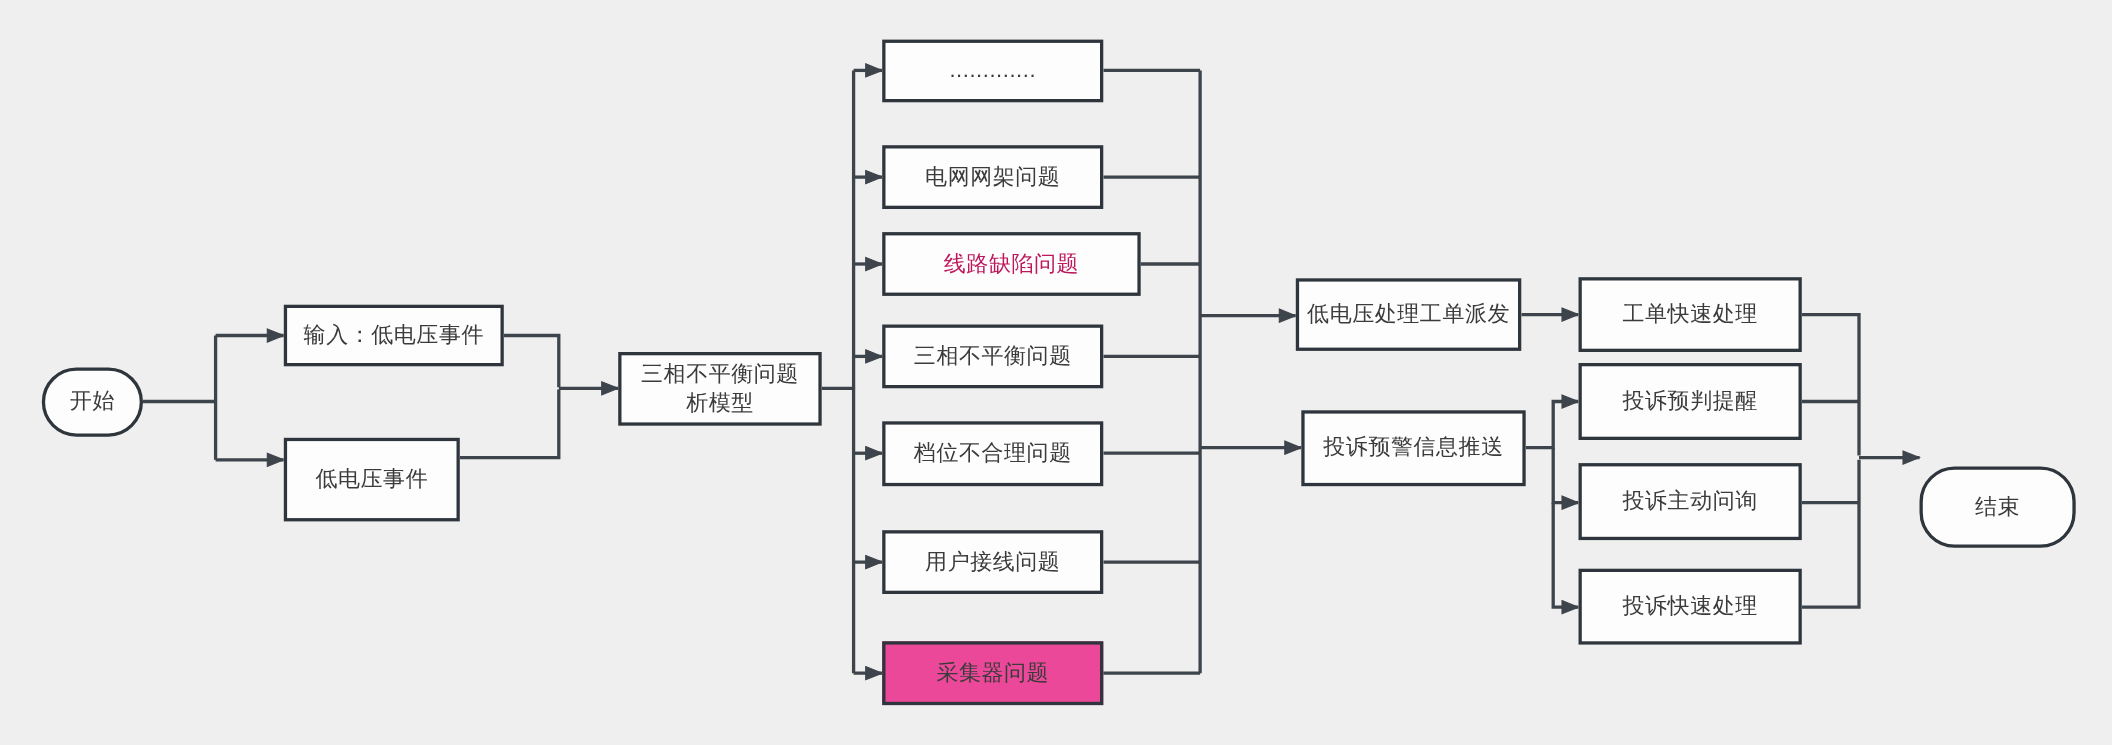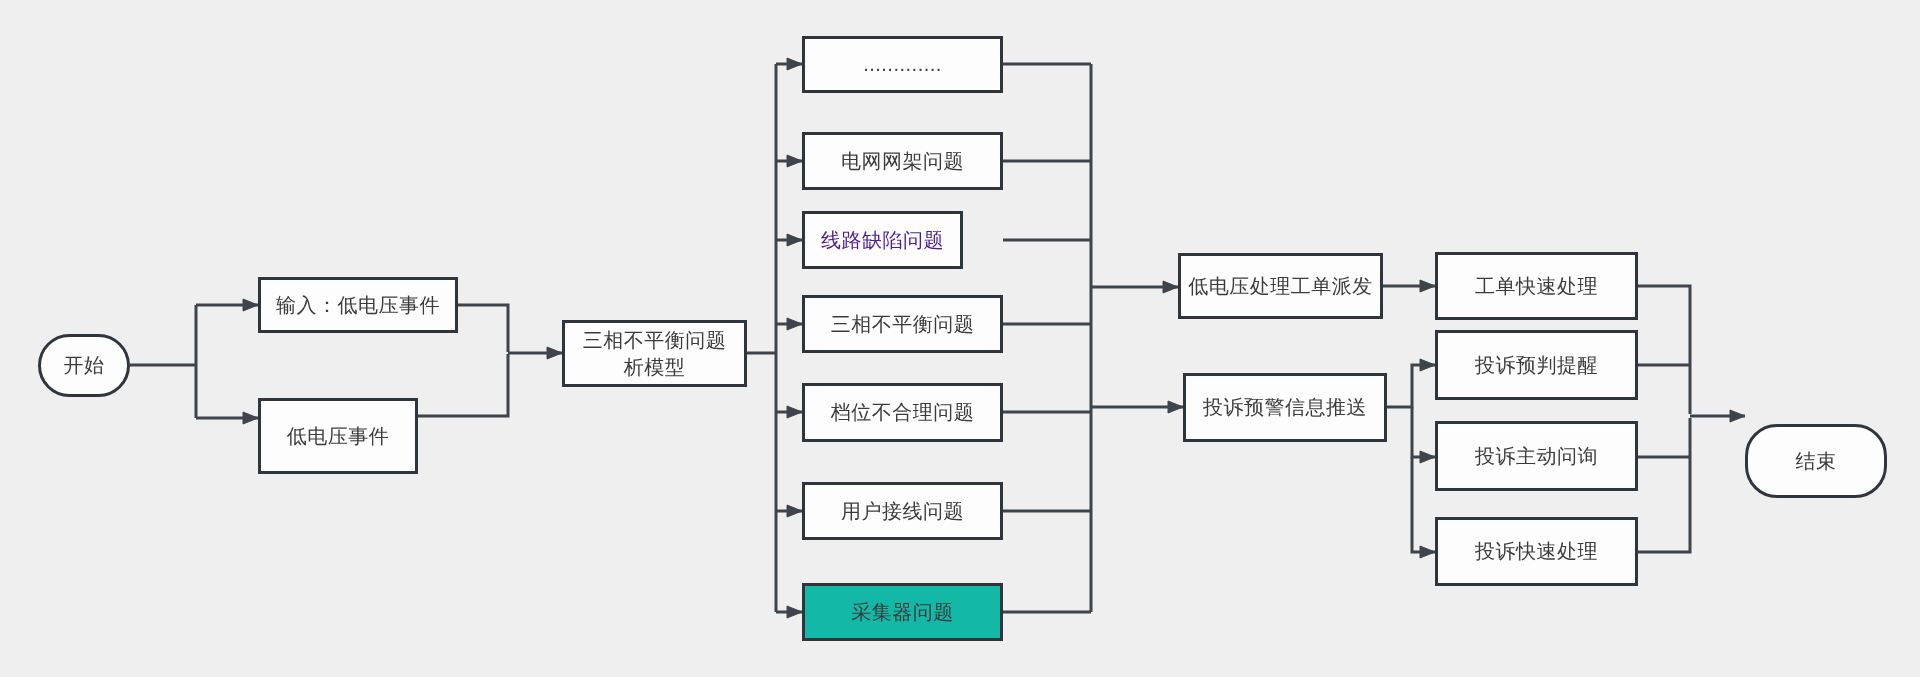--- a/index.html
+++ b/index.html
@@ -94,25 +94,25 @@
       </g>
   </svg>
   <div id="nodes-layer">
       <div class="node terminator" style="left: 38px; top: 334px; width: 92px; height: 63px; background: rgb(253, 253, 253); border-color: rgb(46, 53, 60); color: rgb(59, 59, 59);"><span class="node-label">开始</span></div>
       <div class="node" style="left: 258px; top: 277px; width: 200px; height: 56px; background: rgb(253, 253, 253); border-color: rgb(46, 53, 60); color: rgb(59, 59, 59);"><span class="node-label">输入：低电压事件</span></div>
       <div class="node" style="left: 258px; top: 398px; width: 160px; height: 76px; background: rgb(253, 253, 253); border-color: rgb(46, 53, 60); color: rgb(59, 59, 59);"><span class="node-label">低电压事件</span></div>
       <div class="node" style="left: 562px; top: 320px; width: 185px; height: 67px; background: rgb(253, 253, 253); border-color: rgb(46, 53, 60); color: rgb(59, 59, 59);"><span class="node-label">三相不平衡问题
 析模型</span></div>
       <div class="node" style="left: 802px; top: 36px; width: 201px; height: 57px; background: rgb(253, 253, 253); border-color: rgb(46, 53, 60); color: rgb(59, 59, 59);"><span class="node-label">.............</span></div>
       <div class="node" style="left: 802px; top: 132px; width: 201px; height: 58px; background: rgb(253, 253, 253); border-color: rgb(46, 53, 60); color: rgb(59, 59, 59);"><span class="node-label">电网网架问题</span></div>
-      <div class="node" style="left: 802px; top: 211px; width: 161px; height: 58px; background: rgb(253, 253, 253); border-color: rgb(46, 53, 60); color: #4c1d95;"><span class="node-label">线路缺陷问题</span></div>
+      <div class="node" style="left: 802px; top: 211px; width: 235px; height: 58px; background: rgb(253, 253, 253); border-color: rgb(46, 53, 60); color: #be185d;"><span class="node-label">线路缺陷问题</span></div>
       <div class="node" style="left: 802px; top: 295px; width: 201px; height: 58px; background: rgb(253, 253, 253); border-color: rgb(46, 53, 60); color: rgb(59, 59, 59);"><span class="node-label">三相不平衡问题</span></div>
       <div class="node" style="left: 802px; top: 383px; width: 201px; height: 59px; background: rgb(253, 253, 253); border-color: rgb(46, 53, 60); color: rgb(59, 59, 59);"><span class="node-label">档位不合理问题</span></div>
       <div class="node" style="left: 802px; top: 482px; width: 201px; height: 58px; background: rgb(253, 253, 253); border-color: rgb(46, 53, 60); color: rgb(59, 59, 59);"><span class="node-label">用户接线问题</span></div>
-      <div class="node" style="left: 802px; top: 583px; width: 201px; height: 58px; background: #14b8a6; border-color: rgb(46, 53, 60); color: rgb(59, 59, 59);"><span class="node-label">采集器问题</span></div>
+      <div class="node" style="left: 802px; top: 583px; width: 201px; height: 58px; background: #ec4899; border-color: rgb(46, 53, 60); color: rgb(59, 59, 59);"><span class="node-label">采集器问题</span></div>
       <div class="node" style="left: 1178px; top: 253px; width: 205px; height: 66px; background: rgb(253, 253, 253); border-color: rgb(46, 53, 60); color: rgb(59, 59, 59);"><span class="node-label">低电压处理工单派发</span></div>
       <div class="node" style="left: 1183px; top: 373px; width: 204px; height: 69px; background: rgb(253, 253, 253); border-color: rgb(46, 53, 60); color: rgb(59, 59, 59);"><span class="node-label">投诉预警信息推送</span></div>
       <div class="node" style="left: 1435px; top: 252px; width: 203px; height: 68px; background: rgb(253, 253, 253); border-color: rgb(46, 53, 60); color: rgb(59, 59, 59);"><span class="node-label">工单快速处理</span></div>
       <div class="node" style="left: 1435px; top: 330px; width: 203px; height: 70px; background: rgb(253, 253, 253); border-color: rgb(46, 53, 60); color: rgb(59, 59, 59);"><span class="node-label">投诉预判提醒</span></div>
       <div class="node" style="left: 1435px; top: 421px; width: 203px; height: 70px; background: rgb(253, 253, 253); border-color: rgb(46, 53, 60); color: rgb(59, 59, 59);"><span class="node-label">投诉主动问询</span></div>
       <div class="node" style="left: 1435px; top: 517px; width: 203px; height: 69px; background: rgb(253, 253, 253); border-color: rgb(46, 53, 60); color: rgb(59, 59, 59);"><span class="node-label">投诉快速处理</span></div>
       <div class="node terminator" style="left: 1745px; top: 379px; width: 142px; height: 74px; background: rgb(253, 253, 253); border-color: rgb(46, 53, 60); color: rgb(59, 59, 59); margin-top: 45px;"><span class="node-label">结束</span></div>
     </div>
 </div>
 

